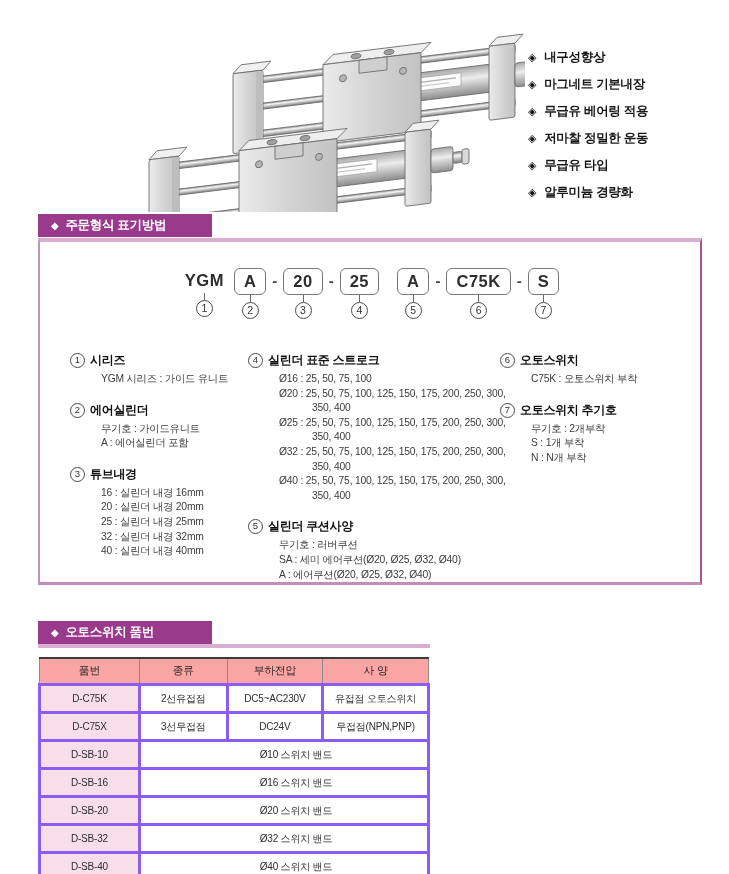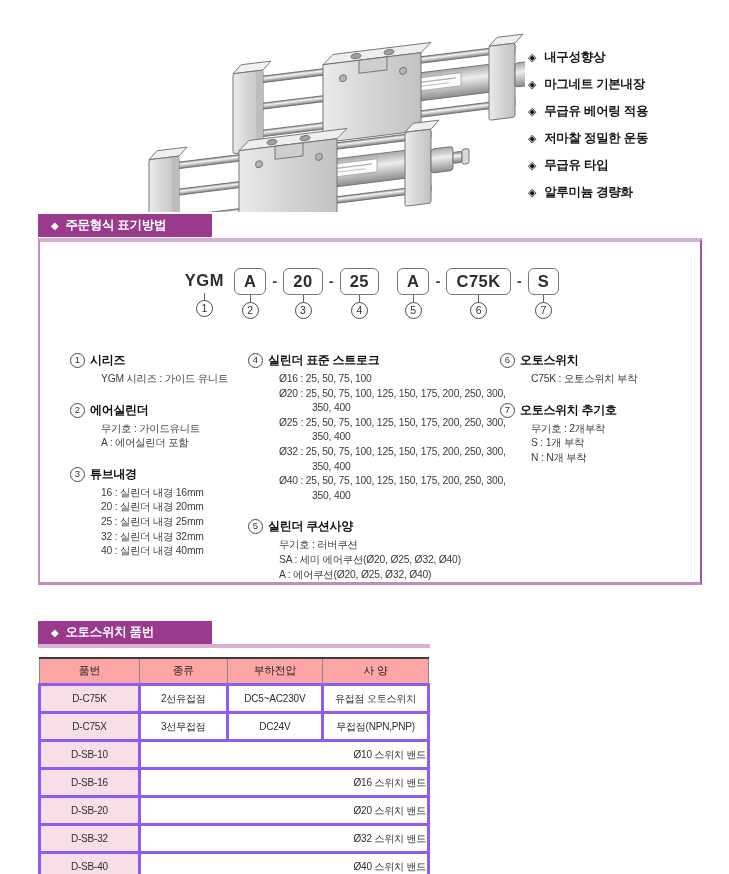--- a/index.html
+++ b/index.html
@@ -49,21 +49,21 @@
   .eline{margin-left:31px;font-size:10.3px;color:#3c3c3c;line-height:14.6px;letter-spacing:-0.2px;}
   .hang{padding-left:33px;text-indent:-33px;}
 
   
   .swtable{position:absolute;left:38px;top:657px;width:392px;border-collapse:collapse;
            border-top:2px solid #3c3c3c;border-bottom:3px solid #4c4c4c;border-left:1px solid #6b6b6b;border-right:1px solid #8a8a8a;}
   .swtable th{background:#fca5a5;font-size:10.8px;font-weight:normal;color:#222;height:22px;
               border:1px solid #8a8a8a;border-bottom:1.5px solid #555;text-align:center;letter-spacing:-0.2px;}
   .swtable td{font-size:10px;color:#2e2e2e;height:23px;border:3px solid #8b5cf6;text-align:center;letter-spacing:-0.2px;}
   .swtable td.part{background:#f7dee9;width:99px;}
-  .swtable td.desc{text-align:right;padding-left:25px;background:#fff;}
+  .swtable td.desc{text-align:center;padding-left:25px;background:#fff;}
   .c2{width:89px}.c3{width:94px}.c4{width:106px}
 </style>
 </head>
 <body>
 
 <div class="page">
 
   <svg class="products" width="380" height="192" viewBox="0 0 380 192">
     <defs>
       <linearGradient id="gRod" x1="0" y1="0" x2="0" y2="1">

